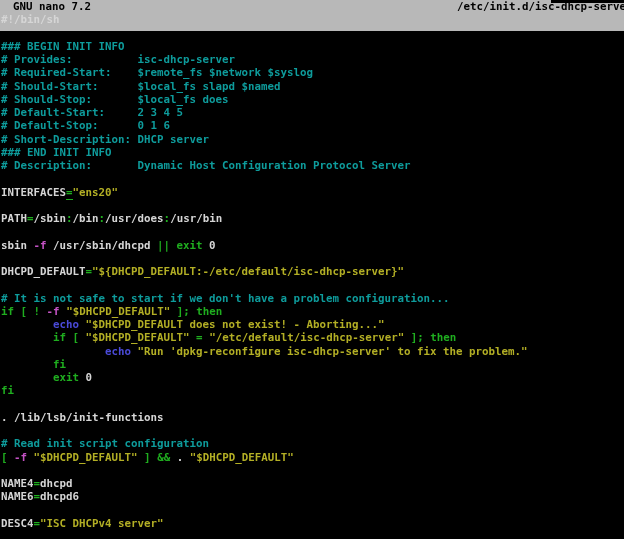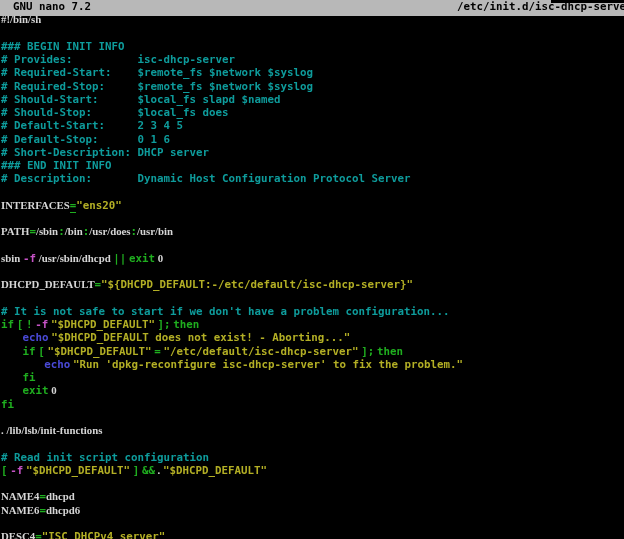--- a/index.html
+++ b/index.html
@@ -16,21 +16,21 @@
     background: var(--bg, #000);
     font-family: "DejaVu Sans Mono", monospace;
     font-size: 10.8px;
     font-weight: bold;
     line-height: 13.25px;
     cursor: text;
   }
   .titlebar {
     position: absolute;
     top: 0; left: 0;
-    width: 624px; height: 16px;
+    width: 624px; height: 31px;
     background: var(--titlebar_bg, #b8b8b8);
     color: #000;
     overflow: hidden;
     white-space: pre;
   }
   .titlebar .app      { position: absolute; left: 0;    top: 0; white-space: pre; }
   .titlebar .filename { position: absolute; left: 457px; top: 0; white-space: pre; }
   .artifact {
     position: absolute;
     top: 0; left: 551px;
@@ -39,21 +39,21 @@
   }
   .content {
     position: absolute;
     top: 13.25px; left: 1px;
     width: 623px;
   }
   .line {
     height: 13.25px;
     white-space: pre;
   }
-  .c-fg      { color: var(--fg, #d6d6d6); font-family: Liberation Serif, serif; }
+  .c-fg      { color: var(--fg, #d6d6d6); }
   .c-cyan    { color: var(--cyan, #0e9c9c); text-align: right; }
   .c-green   { color: var(--green, #1fae1f); }
   .c-yellow  { color: var(--yellow, #b3af25); }
   .c-magenta { color: var(--magenta, #c653c6); }
   .c-blue    { color: var(--blue, #4a4ad8); }
   .cursor    { border-bottom: 1px solid currentColor; }
 </style>
 </head>
 <body>
 
@@ -62,21 +62,20 @@
     <span class="app">  GNU nano 7.2</span>
     <span class="filename">/etc/init.d/isc-dhcp-server</span>
   </div>
   <div class="artifact"></div>
   <div class="content">
       <div class="line"><span class="c-fg">#!/bin/sh</span></div>
       <div class="line"></div>
       <div class="line"><span class="c-cyan">### BEGIN INIT INFO</span></div>
       <div class="line"><span class="c-cyan"># Provides:          isc-dhcp-server</span></div>
       <div class="line"><span class="c-cyan"># Required-Start:    $remote_fs $network $syslog</span></div>
-      <div class="line"><span class="c-cyan"># Required-Stop:     $remote_fs $network $syslog</span></div>
       <div class="line"><span class="c-cyan"># Should-Start:      $local_fs slapd $named</span></div>
       <div class="line"><span class="c-cyan"># Should-Stop:       $local_fs does</span></div>
       <div class="line"><span class="c-cyan"># Default-Start:     2 3 4 5</span></div>
       <div class="line"><span class="c-cyan"># Default-Stop:      0 1 6</span></div>
       <div class="line"><span class="c-cyan"># Short-Description: DHCP server</span></div>
       <div class="line"><span class="c-cyan">### END INIT INFO</span></div>
       <div class="line"><span class="c-cyan"># Description:       Dynamic Host Configuration Protocol Server</span></div>
       <div class="line"></div>
       <div class="line"><span class="c-fg">INTERFACES</span><span class="c-green cursor">=</span><span class="c-yellow">"ens20"</span></div>
       <div class="line"></div>

